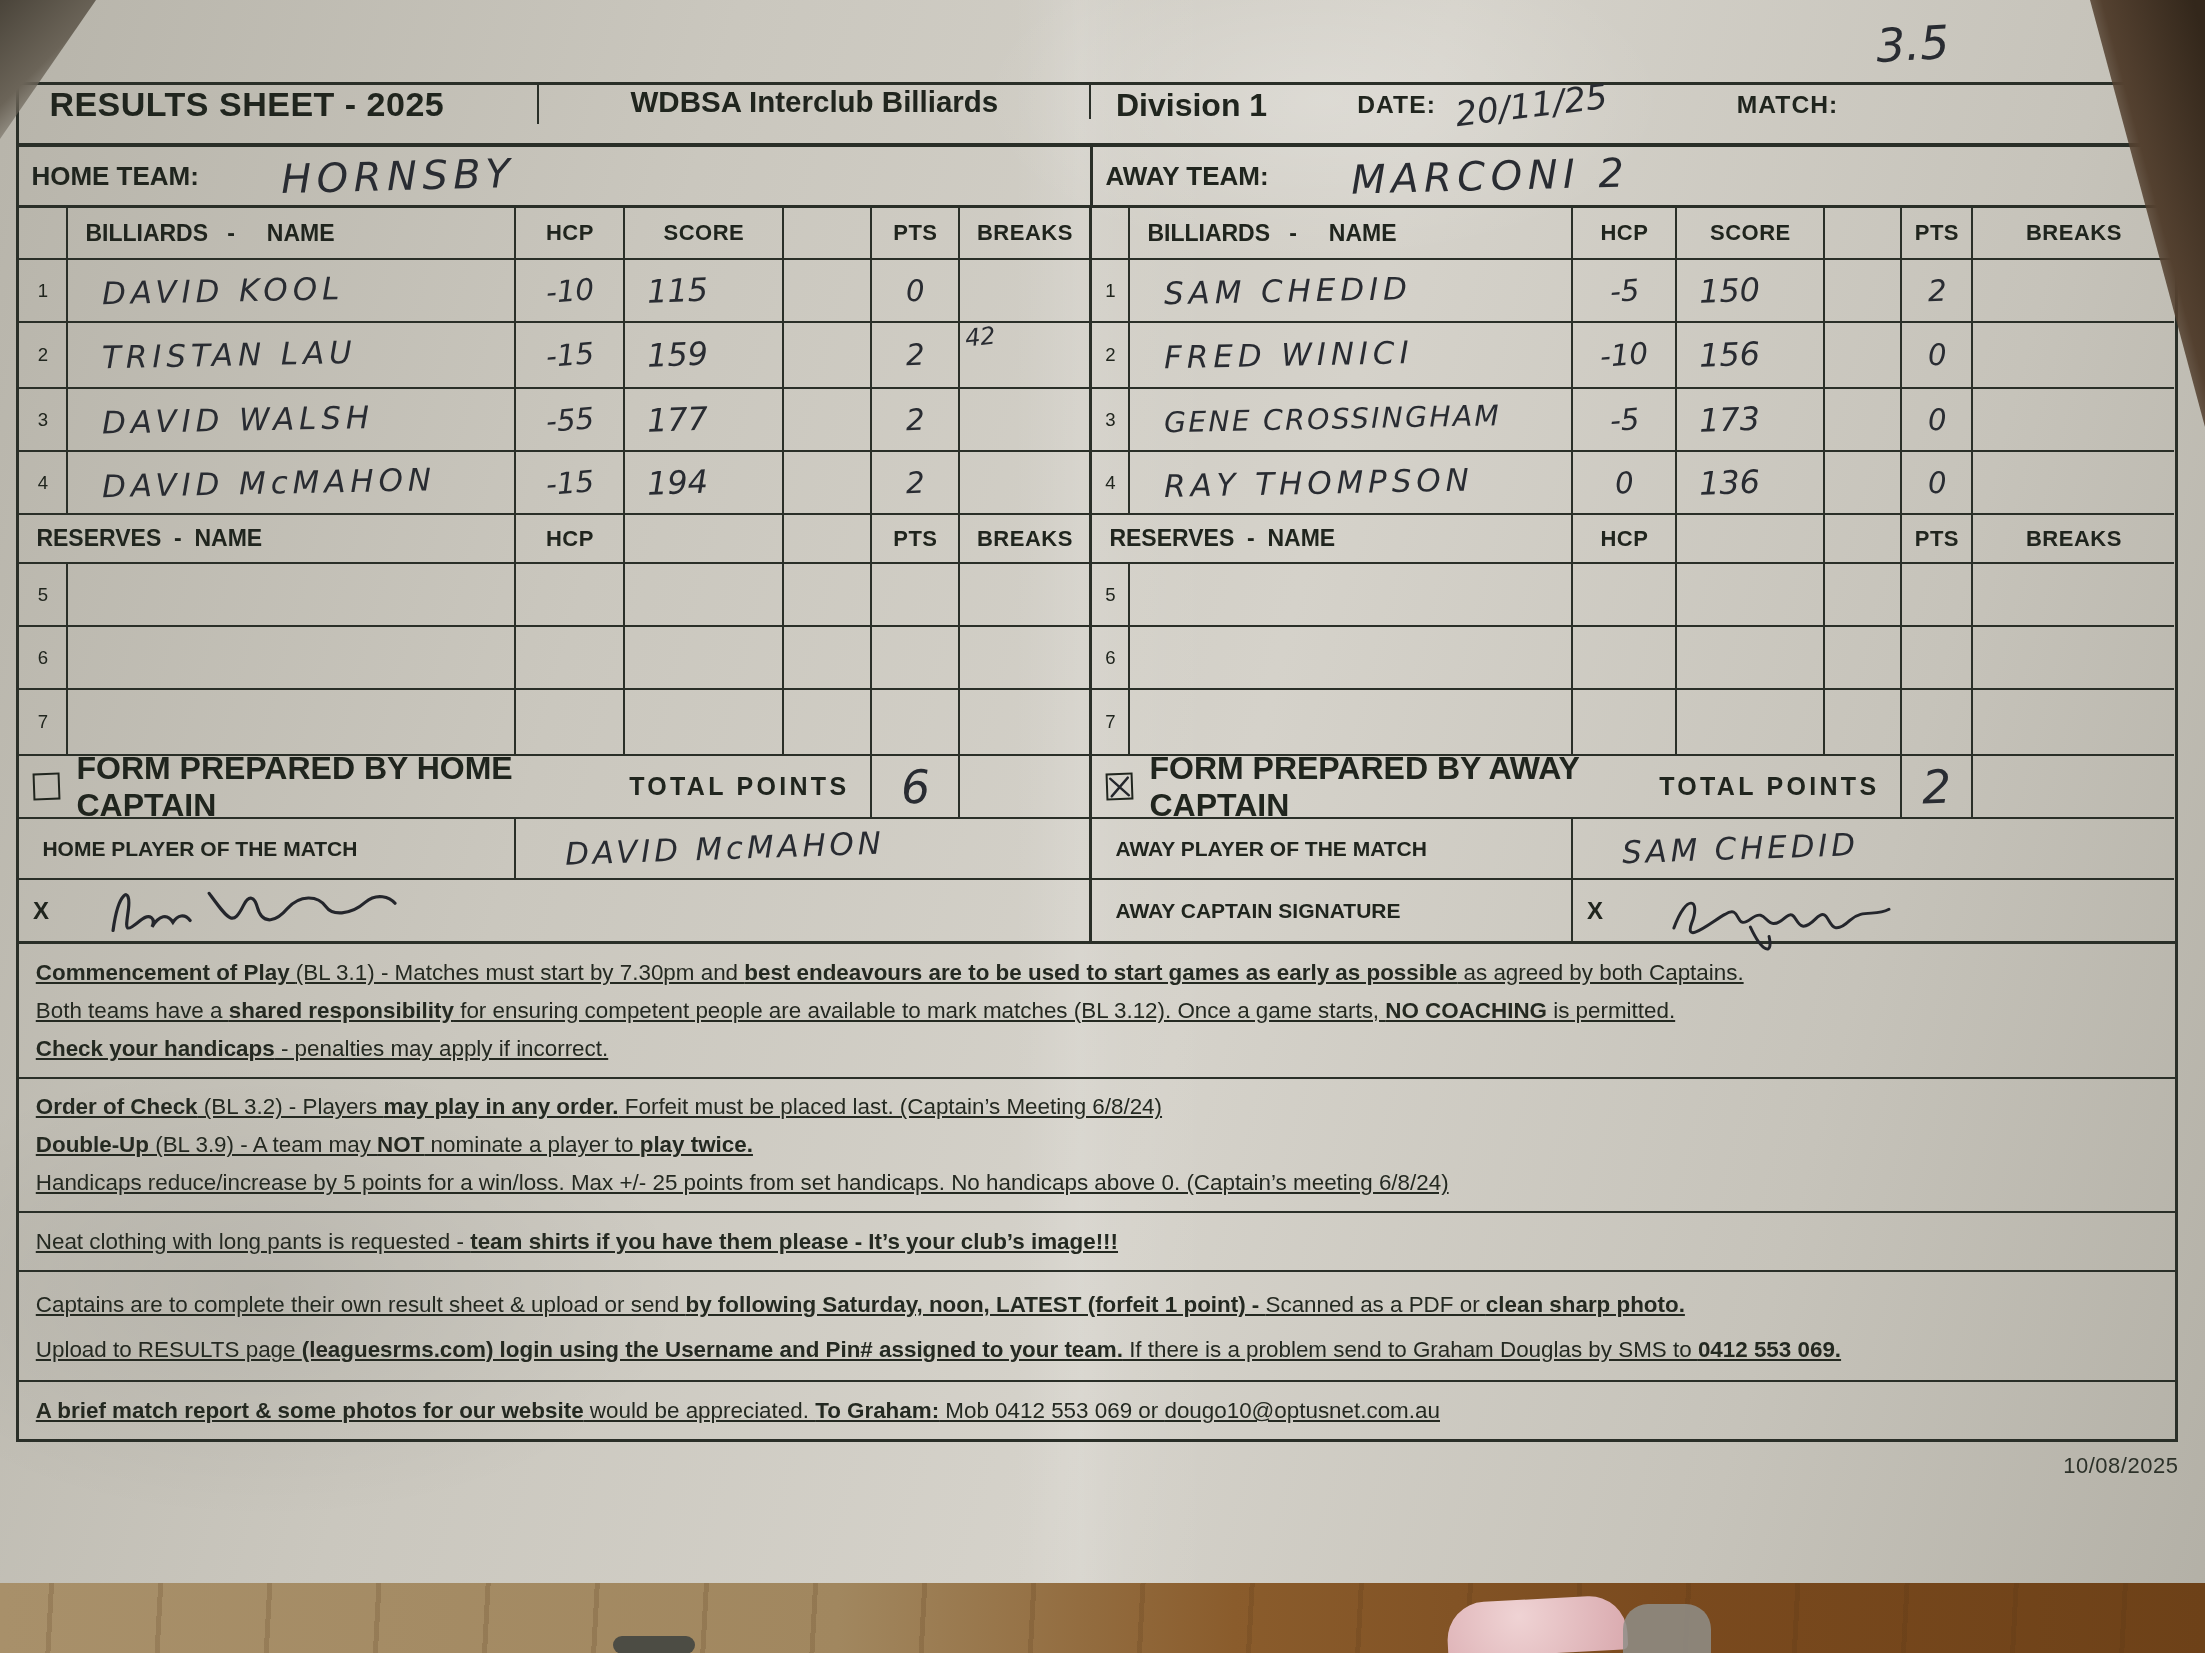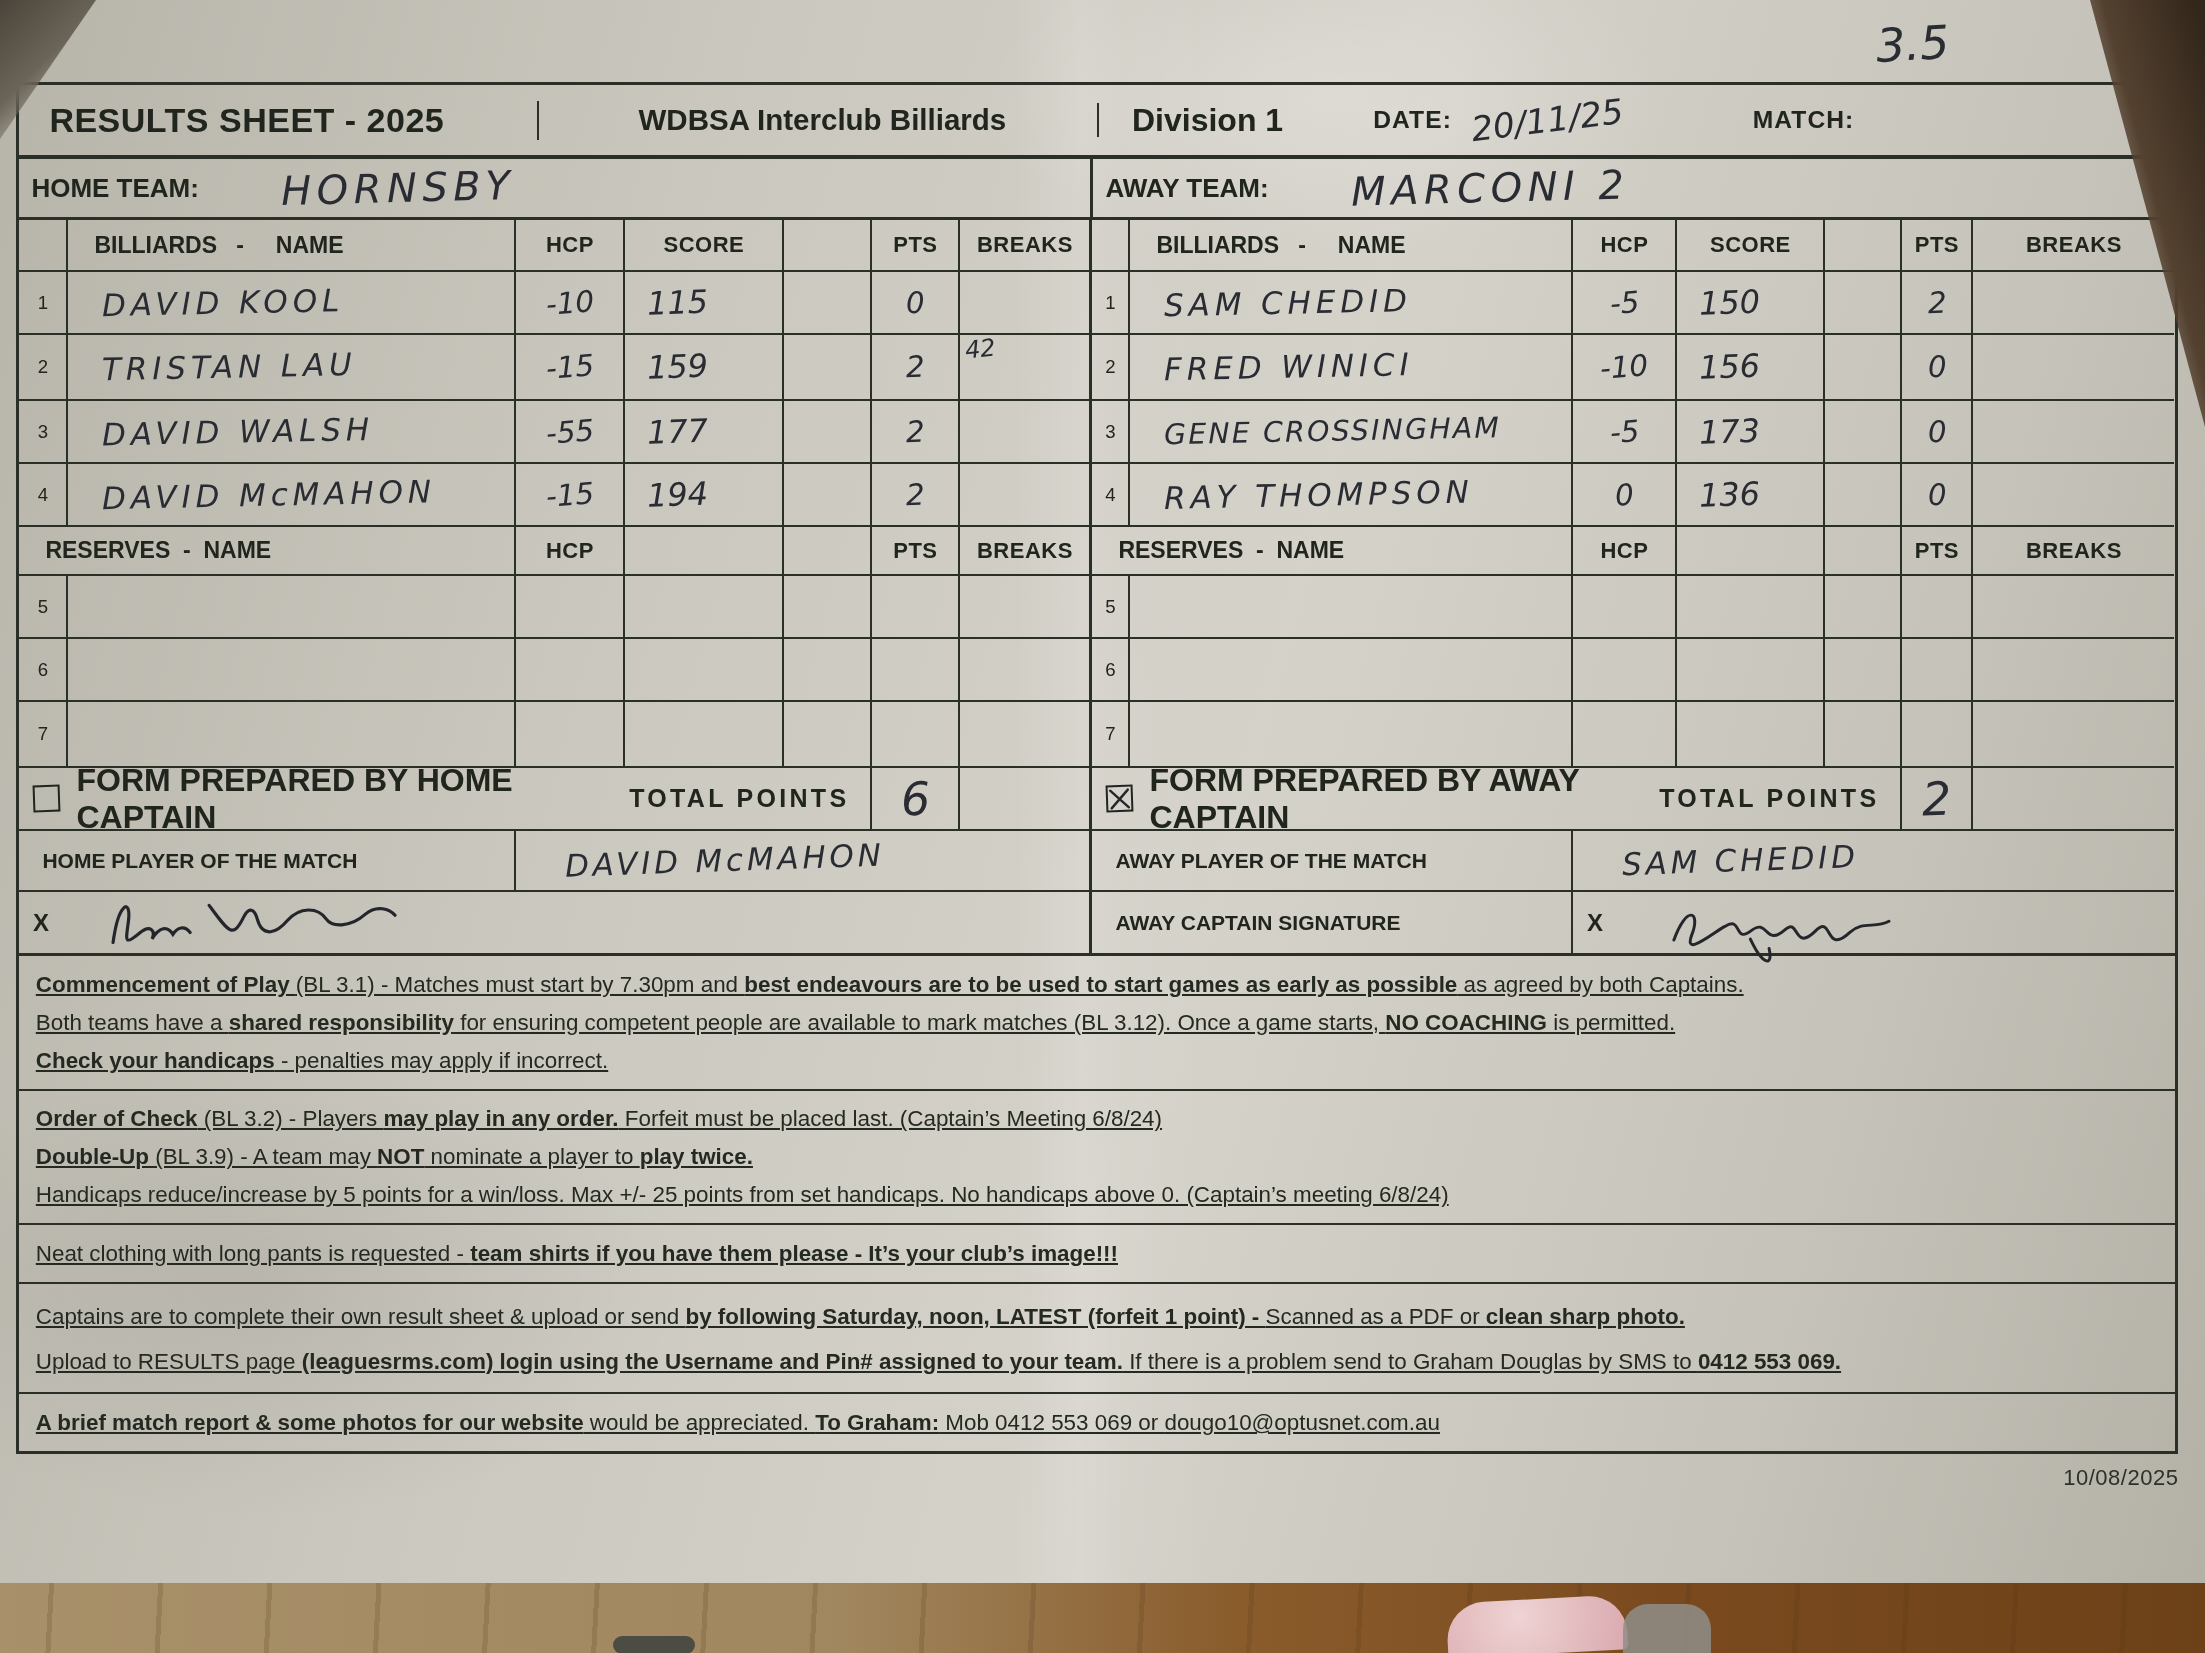--- a/index.html
+++ b/index.html
@@ -22,21 +22,21 @@
   .grey-object{position:absolute;left:1623px;top:1604px;width:88px;height:50px;z-index:2;background:#8f8e88;border-radius:25px 25px 0 0;opacity:.85;}
   .small-object{position:absolute;left:613px;top:1636px;width:82px;height:17.5px;z-index:2;background:#4c4c44;border-radius:9.8px;}
   .corner-tl{position:absolute;left:0;top:0;width:96px;height:139px;z-index:3;
     background:linear-gradient(135deg,#4a443a 0%,#6b6458 45%,transparent 75%);clip-path:polygon(0 0,100% 0,0 100%);}
   .corner-tr{position:absolute;left:2090px;top:0;width:115px;height:427px;z-index:3;
     background:linear-gradient(255deg,#33271b 5%,#544130 45%,transparent 78%);clip-path:polygon(100% 0,0 0,100% 100%);}
 
   .paper{position:absolute;left:16.4px;top:82px;width:2162px;z-index:2;color:var(--pr);}
 
   
-  .band{display:flex;height:77px;border:3.3px solid var(--ln);border-bottom:4.4px solid var(--ln);align-items:center;gap:8px;}
+  .band{display:flex;height:65px;border:3.3px solid var(--ln);border-bottom:4.4px solid var(--ln);align-items:flex-start;}
   .bx{display:flex;align-items:center;}
   .bx1{width:520px;border-right:2.2px solid var(--ln);padding-left:30px;font-weight:bold;font-size:34px;letter-spacing:0.5px;}
   .bx2{width:552px;border-right:2.2px solid var(--ln);justify-content:center;font-weight:bold;font-size:29.5px;}
   .bx3{flex:1;padding-left:24.6px;position:relative;}
   .division{font-weight:bold;font-size:32px;}
   .dl{font-weight:bold;font-size:24.6px;letter-spacing:1.1px;margin-left:90px;}
   .dl2{margin-left:129px;}
 
   
   .teamrow{display:flex;height:61px;border-left:3.3px solid var(--ln);border-right:3.3px solid var(--ln);border-bottom:3.8px solid var(--ln);}
@@ -50,21 +50,21 @@
   .grid{display:grid;grid-template-rows:52px 63px 66px 63px 63px 49px 63px 63px 66px 63px 61px 61px;}
   .ghome{grid-template-columns:49px 448px 109px 159px 88px 88px 129px;border-right:3.8px solid var(--ln);}
   .gaway{grid-template-columns:38px 443px 104px 148px 77px 71px 201px;}
   .c{border-right:2.2px solid var(--ln);border-bottom:2.2px solid var(--ln);display:flex;align-items:center;position:relative;overflow:visible;}
   .nr{border-right:none;}
   .nb{border-bottom:none;}
   .sp2{grid-column:span 2;}
   .sp5{grid-column:span 5;}
   .num{justify-content:center;font-size:18.6px;}
   .ch{justify-content:center;font-weight:bold;font-size:22px;letter-spacing:0.5px;}
-  .namehdr{white-space:pre;padding-left:26px;font-weight:bold;font-size:23px;}
+  .namehdr{white-space:pre;padding-left:17px;font-weight:bold;font-size:23px;}
   .lbl{padding-left:23px;font-weight:bold;font-size:21px;}
   .cpts{justify-content:center;}
 
   
   .hw{font-family:"DejaVu Sans",sans-serif;font-style:italic;color:var(--ink);display:inline-block;}
   .hwname{font-size:31px;letter-spacing:4.9px;padding-left:34px;transform:rotate(-1.2deg);white-space:nowrap;}
   .hwhcp{font-size:29.5px;margin:auto;transform:rotate(-4deg);}
   .hwscore{font-size:32px;padding-left:22px;transform:rotate(-2deg);}
   .hwpts{font-size:29.5px;transform:rotate(-2deg);}
   .hwbrk{font-size:24px;position:absolute;top:0px;left:4.4px;transform:rotate(-6deg);}

